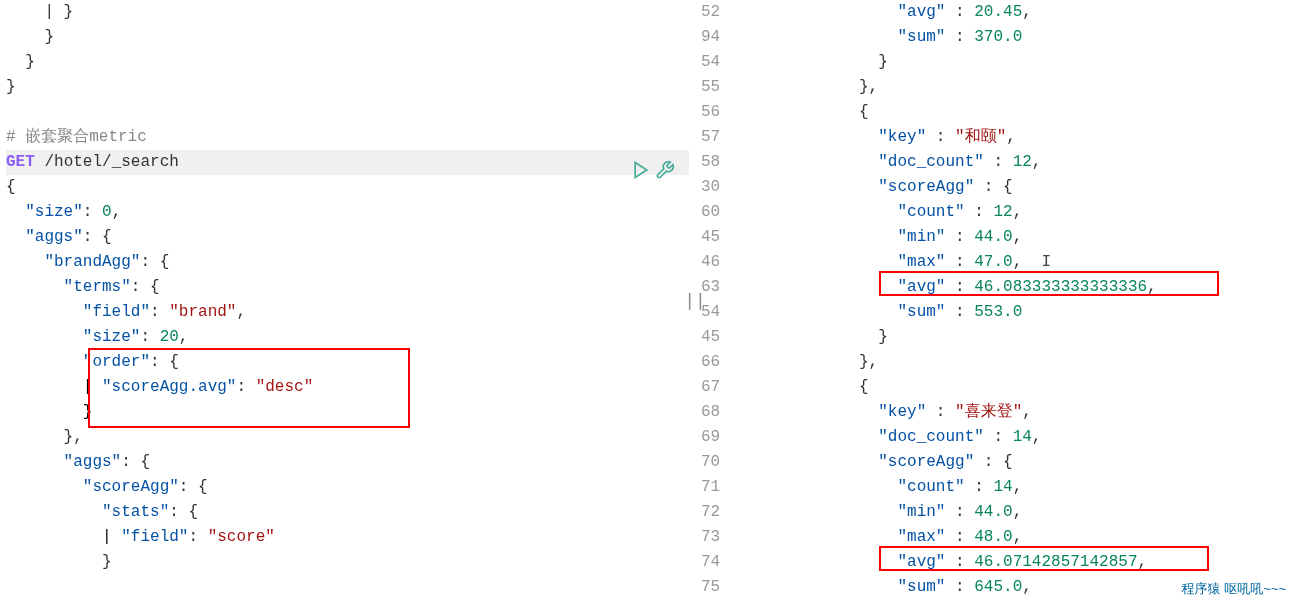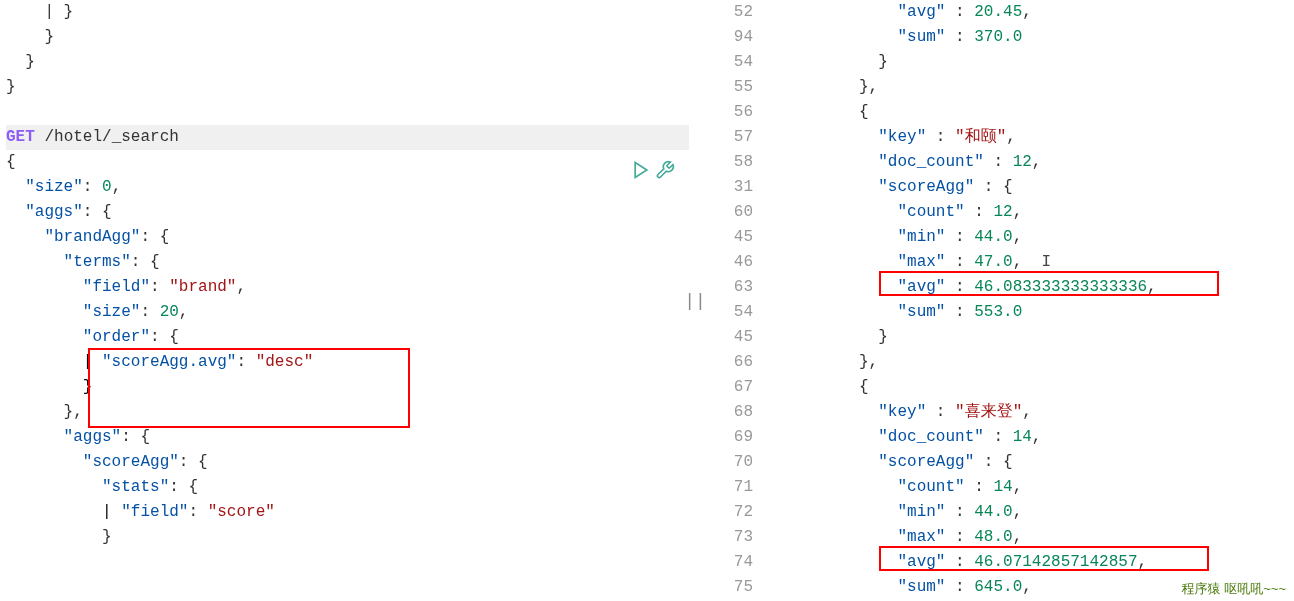--- a/index.html
+++ b/index.html
@@ -27,21 +27,20 @@
       cursor: col-resize;
     }
     .right-pane {
       flex: 1;
       display: flex;
       overflow: hidden;
       position: relative;
     }
     .gutter {
       width: 62px;
-      text-align: right;
       color: #999;
       padding-right: 10px;
       user-select: none;
       line-height: 25px;
     }
     .code-area {
       flex: 1;
       line-height: 25px;
       position: relative;
     }
@@ -76,35 +75,36 @@
     }
     .cursor-icon {
       display: inline-block;
       width: 10px;
       color: #444;
     }
     .watermark {
       position: absolute;
       bottom: 3px;
       right: 8px;
-      color: #4d7c0f;
+      color: #0369a1;
       font-size: 13px;
       font-family: Arial, sans-serif;
     }
   </style>
 </head>
 <body>
 
 <div class="left-pane">
   <div class="code-area" style="padding-left:6px;">
     <div class="line"><span class="punct">    | }</span></div>
     <div class="line"><span class="punct">    }</span></div>
     <div class="line"><span class="punct">  }</span></div>
     <div class="line"><span class="punct">}</span></div>
     <div class="line">&nbsp;</div>
+    <div class="line"><span class="comment"># 嵌套聚合metric</span></div>
     <div class="line highlight-line"><span class="method">GET</span> <span class="path">/hotel/_search</span></div>
     <div class="line"><span class="punct">{</span></div>
     <div class="line">  <span class="key">"size"</span><span class="punct">: </span><span class="num">0</span><span class="punct">,</span></div>
     <div class="line">  <span class="key">"aggs"</span><span class="punct">: {</span></div>
     <div class="line">    <span class="key">"brandAgg"</span><span class="punct">: {</span></div>
     <div class="line">      <span class="key">"terms"</span><span class="punct">: {</span></div>
     <div class="line">        <span class="key">"field"</span><span class="punct">: </span><span class="str">"brand"</span><span class="punct">,</span></div>
     <div class="line">        <span class="key">"size"</span><span class="punct">: </span><span class="num">20</span><span class="punct">,</span></div>
     <div class="line">        <span class="key">"order"</span><span class="punct">: {</span></div>
     <div class="line">        | <span class="key">"scoreAgg.avg"</span><span class="punct">: </span><span class="str">"desc"</span></div>
@@ -131,21 +131,21 @@
 
 <div class="right-pane">
   <div class="gutter">
     <div class="line">52</div>
     <div class="line">94</div>
     <div class="line">54</div>
     <div class="line">55</div>
     <div class="line">56</div>
     <div class="line">57</div>
     <div class="line">58</div>
-    <div class="line">31</div>
+    <div class="line">30</div>
     <div class="line">60</div>
     <div class="line">45</div>
     <div class="line">46</div>
     <div class="line">63</div>
     <div class="line">54</div>
     <div class="line">45</div>
     <div class="line">66</div>
     <div class="line">67</div>
     <div class="line">68</div>
     <div class="line">69</div>

